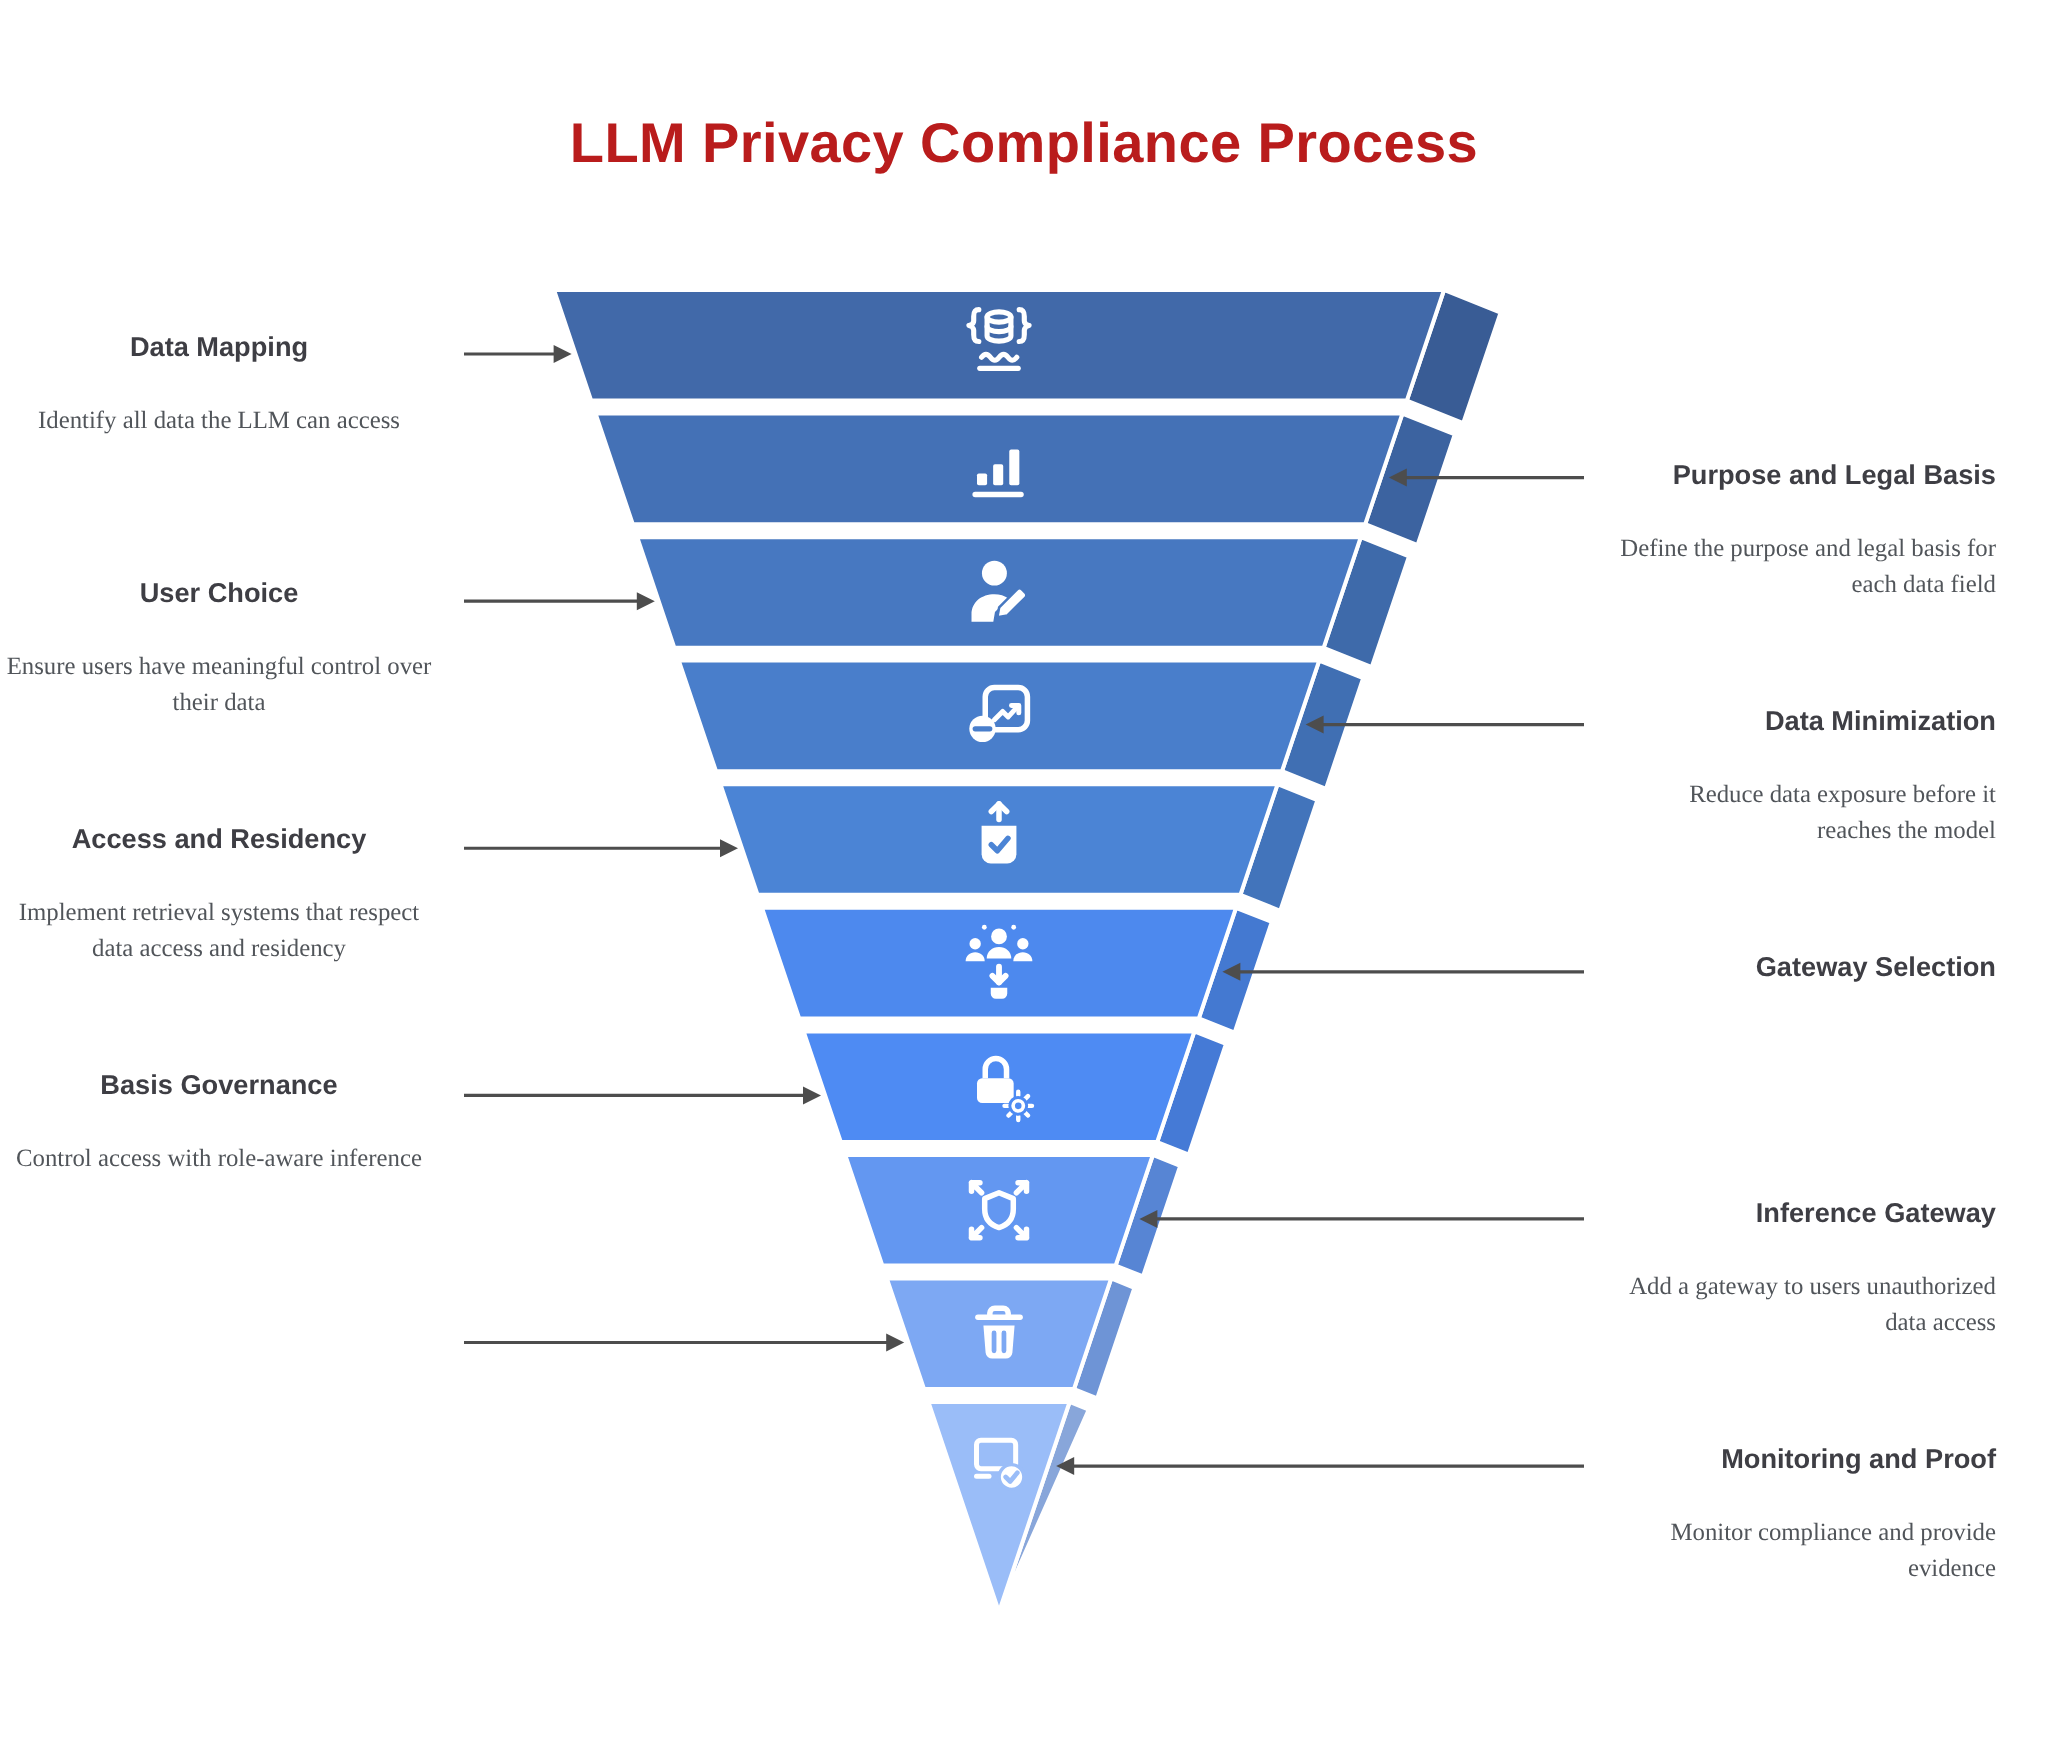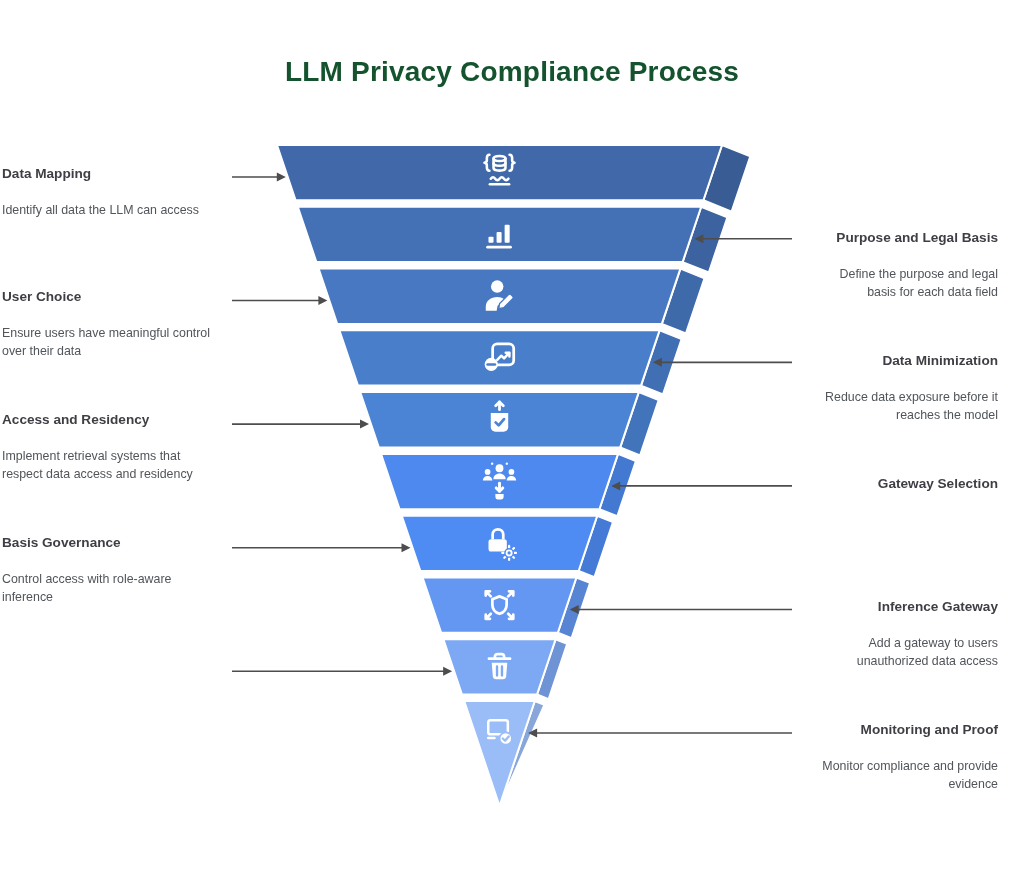--- a/index.html
+++ b/index.html
@@ -2,28 +2,28 @@
 <html><head>
 <meta charset="utf-8">
 <style>
   html,body{margin:0;padding:0;background:#fff;}
   .stage{
     position:relative;width:1024px;height:881px;background:#ffffff;overflow:hidden;
     font-family:"Liberation Sans",sans-serif;
   }
   .page-title{
     position:absolute;top:56px;left:0;width:100%;text-align:center;
-    font-size:28px;font-weight:700;color:#14532d;letter-spacing:.2px;margin:0;
+    font-size:28px;font-weight:700;color:#b91c1c;letter-spacing:.2px;margin:0;
   }
   #funnel-svg{position:absolute;left:0;top:0;}
   .lbl{position:absolute;}
-  .lbl.left{right:807px;width:215px;text-align:left;}
+  .lbl.left{right:807px;width:215px;text-align:center;}
   .lbl.right{left:808px;width:190px;text-align:right;}
   .lbl-title{font-size:13.6px;font-weight:700;color:#3e3e44;line-height:1.2;}
-  .lbl-desc{margin-top:20px;font-size:12.4px;color:#51555a;line-height:1.42;}
+  .lbl-desc{margin-top:20px;font-size:12.4px;color:#51555a;line-height:1.42;font-family:Liberation Serif, serif;}
 </style>
 </head>
 <body>
 
 <div class="stage">
 
   <h1 class="page-title">LLM Privacy Compliance Process</h1>
 
   <svg id="funnel-svg" width="1024" height="881" viewBox="0 0 1024 881">
       <polygon points="722.0,145.0 750.3,156.3 731.6,211.6 703.4,200.3" fill="#395c95" stroke="#ffffff" stroke-width="2" stroke-linejoin="round"></polygon>

